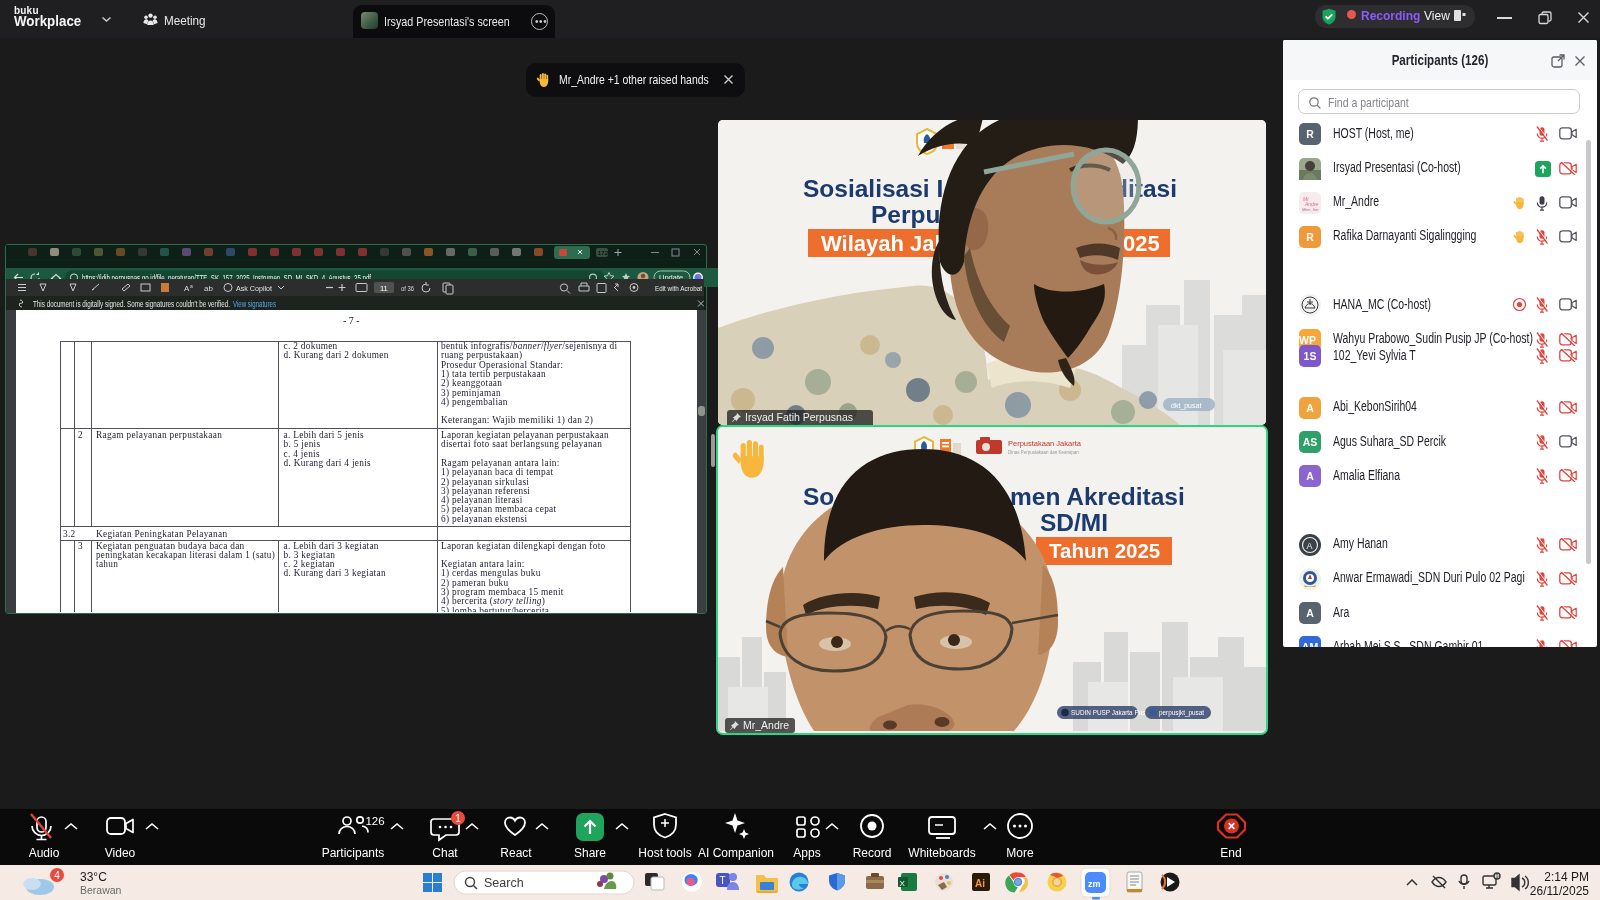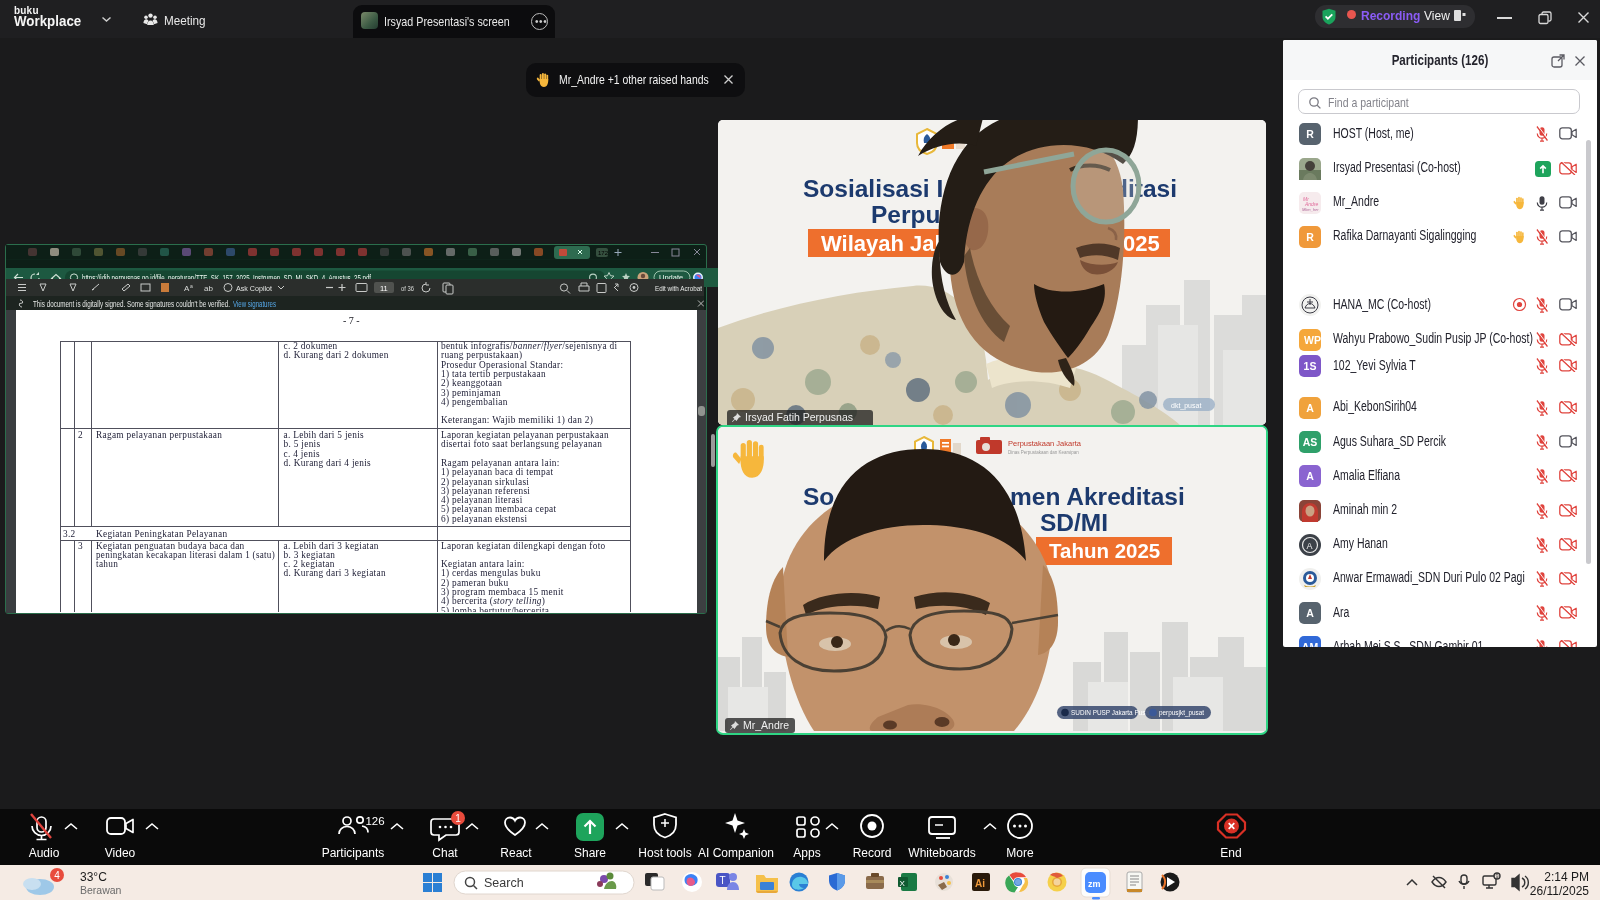--- a/index.html
+++ b/index.html
@@ -574,36 +574,36 @@
                 <path d="M1.8 7.5a4.7 4.7 0 009.4 0M6.5 12.6v2.6M4.5 15.2h4" stroke="#e0443e" stroke-width="1.2" fill="none"></path>
                 <path d="M1.5 0.5l10.5 14" stroke="#e0443e" stroke-width="1.4"></path>
                 <path d="M2.6 0l10.5 14" stroke="#fff" stroke-width="0.9"></path>
               </svg></div>
             <div class="pic" style="left:276px;"><svg width="18" height="13" viewBox="0 0 18 13">
                 <rect x="0.8" y="0.8" width="11.5" height="11" rx="2.5" fill="none" stroke="#54545c" stroke-width="1.3"></rect>
                 <path d="M13 4.8l4.2-2.6v8.2L13 7.8z" fill="none" stroke="#54545c" stroke-width="1.2" stroke-linejoin="round"></path>
               </svg></div>
           </div>
       <div class="prow" style="top:202.5px;">
-            <div class="pav" style="background:#f5a73b;border-radius:5px;color:#fff;font-weight:bold;font-size:10.5px;text-align:right;line-height:22px;">WP</div>
+            <div class="pav" style="background:#f5a73b;border-radius:5px;color:#fff;font-weight:bold;font-size:10.5px;text-align:left;line-height:22px;">WP</div>
             <div class="pname">Wahyu Prabowo_Sudin Pusip JP (Co-host)</div>
             <div class="pic" style="left:252px;"><svg width="14" height="16" viewBox="0 0 13 16">
                 <rect x="4" y="1.2" width="5" height="8.5" rx="2.5" fill="#e0443e"></rect>
                 <path d="M1.8 7.5a4.7 4.7 0 009.4 0M6.5 12.6v2.6M4.5 15.2h4" stroke="#e0443e" stroke-width="1.2" fill="none"></path>
                 <path d="M1.5 0.5l10.5 14" stroke="#e0443e" stroke-width="1.4"></path>
                 <path d="M2.6 0l10.5 14" stroke="#fff" stroke-width="0.9"></path>
               </svg></div>
             <div class="pic" style="left:276px;"><svg width="18" height="13" viewBox="0 0 18 13">
                 <rect x="0.8" y="0.8" width="11.5" height="11" rx="2.5" fill="none" stroke="#e0443e" stroke-width="1.3"></rect>
                 <path d="M13 4.8l4.2-2.6v8.2L13 7.8z" fill="none" stroke="#e0443e" stroke-width="1.2" stroke-linejoin="round"></path>
                 <path d="M2 0l14 13" stroke="#e0443e" stroke-width="1.4"></path>
                 <path d="M3.2 -0.5l14 13" stroke="#fff" stroke-width="0.9"></path>
               </svg></div>
           </div>
-      <div class="prow" style="top:229px;text-decoration:underline;">
+      <div class="prow" style="top:219px;text-decoration:underline;">
             <div class="pav" style="background:#7e57c8;border-radius:5px;color:#fff;font-weight:bold;font-size:10.5px;text-align:center;line-height:22px;">1S</div>
             <div class="pname">102_Yevi Sylvia T</div>
             <div class="pic" style="left:252px;"><svg width="14" height="16" viewBox="0 0 13 16">
                 <rect x="4" y="1.2" width="5" height="8.5" rx="2.5" fill="#e0443e"></rect>
                 <path d="M1.8 7.5a4.7 4.7 0 009.4 0M6.5 12.6v2.6M4.5 15.2h4" stroke="#e0443e" stroke-width="1.2" fill="none"></path>
                 <path d="M1.5 0.5l10.5 14" stroke="#e0443e" stroke-width="1.4"></path>
                 <path d="M2.6 0l10.5 14" stroke="#fff" stroke-width="0.9"></path>
               </svg></div>
             <div class="pic" style="left:276px;"><svg width="18" height="13" viewBox="0 0 18 13">
                 <rect x="0.8" y="0.8" width="11.5" height="11" rx="2.5" fill="none" stroke="#e0443e" stroke-width="1.3"></rect>
@@ -638,40 +638,20 @@
                 <path d="M2.6 0l10.5 14" stroke="#fff" stroke-width="0.9"></path>
               </svg></div>
             <div class="pic" style="left:276px;"><svg width="18" height="13" viewBox="0 0 18 13">
                 <rect x="0.8" y="0.8" width="11.5" height="11" rx="2.5" fill="none" stroke="#54545c" stroke-width="1.3"></rect>
                 <path d="M13 4.8l4.2-2.6v8.2L13 7.8z" fill="none" stroke="#54545c" stroke-width="1.2" stroke-linejoin="round"></path>
               </svg></div>
           </div>
       <div class="prow" style="top:339.3px;">
             <div class="pav" style="background:#8a64d0;border-radius:5px;color:#fff;font-weight:bold;font-size:10.5px;text-align:center;line-height:22px;">A</div>
             <div class="pname">Amalia Elfiana</div>
-            <div class="pic" style="left:252px;"><svg width="14" height="16" viewBox="0 0 13 16">
-                <rect x="4" y="1.2" width="5" height="8.5" rx="2.5" fill="#e0443e"></rect>
-                <path d="M1.8 7.5a4.7 4.7 0 009.4 0M6.5 12.6v2.6M4.5 15.2h4" stroke="#e0443e" stroke-width="1.2" fill="none"></path>
-                <path d="M1.5 0.5l10.5 14" stroke="#e0443e" stroke-width="1.4"></path>
-                <path d="M2.6 0l10.5 14" stroke="#fff" stroke-width="0.9"></path>
-              </svg></div>
-            <div class="pic" style="left:276px;"><svg width="18" height="13" viewBox="0 0 18 13">
-                <rect x="0.8" y="0.8" width="11.5" height="11" rx="2.5" fill="none" stroke="#e0443e" stroke-width="1.3"></rect>
-                <path d="M13 4.8l4.2-2.6v8.2L13 7.8z" fill="none" stroke="#e0443e" stroke-width="1.2" stroke-linejoin="round"></path>
-                <path d="M2 0l14 13" stroke="#e0443e" stroke-width="1.4"></path>
-                <path d="M3.2 -0.5l14 13" stroke="#fff" stroke-width="0.9"></path>
-              </svg></div>
-          </div>
-      <div class="prow" style="top:373.5px;">
-            <svg class="pav" width="22" height="22" viewBox="0 0 22 22">
-              <rect width="22" height="22" rx="5" fill="#8a4438"></rect>
-              <path d="M11 3c5 0 8 4 8 9v10H3V12c0-5 3-9 8-9z" fill="#c03a30"></path>
-              <ellipse cx="11" cy="11" rx="4.5" ry="5.5" fill="#caa183"></ellipse>
-            </svg>
-            <div class="pname">Aminah min 2</div>
             <div class="pic" style="left:252px;"><svg width="14" height="16" viewBox="0 0 13 16">
                 <rect x="4" y="1.2" width="5" height="8.5" rx="2.5" fill="#e0443e"></rect>
                 <path d="M1.8 7.5a4.7 4.7 0 009.4 0M6.5 12.6v2.6M4.5 15.2h4" stroke="#e0443e" stroke-width="1.2" fill="none"></path>
                 <path d="M1.5 0.5l10.5 14" stroke="#e0443e" stroke-width="1.4"></path>
                 <path d="M2.6 0l10.5 14" stroke="#fff" stroke-width="0.9"></path>
               </svg></div>
             <div class="pic" style="left:276px;"><svg width="18" height="13" viewBox="0 0 18 13">
                 <rect x="0.8" y="0.8" width="11.5" height="11" rx="2.5" fill="none" stroke="#e0443e" stroke-width="1.3"></rect>
                 <path d="M13 4.8l4.2-2.6v8.2L13 7.8z" fill="none" stroke="#e0443e" stroke-width="1.2" stroke-linejoin="round"></path>
                 <path d="M2 0l14 13" stroke="#e0443e" stroke-width="1.4"></path>

